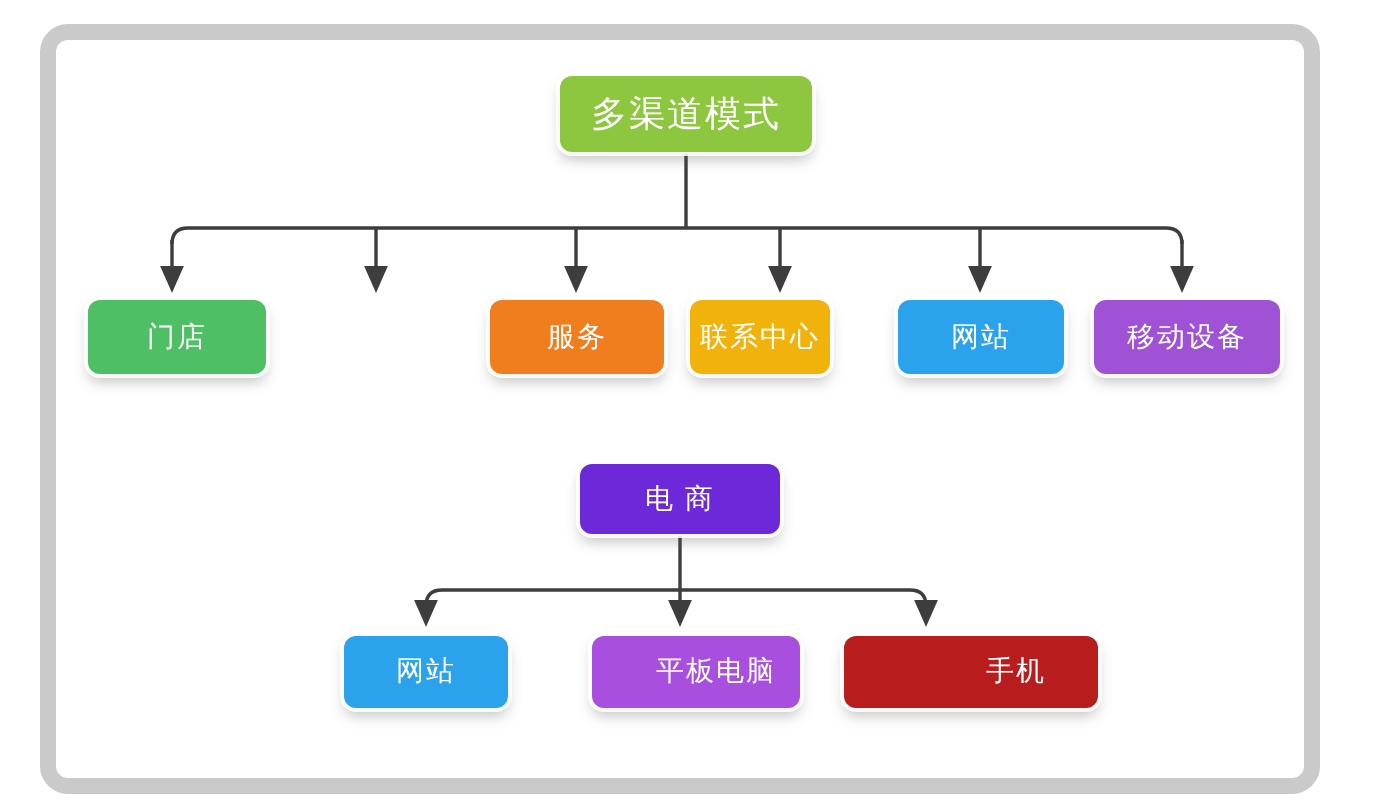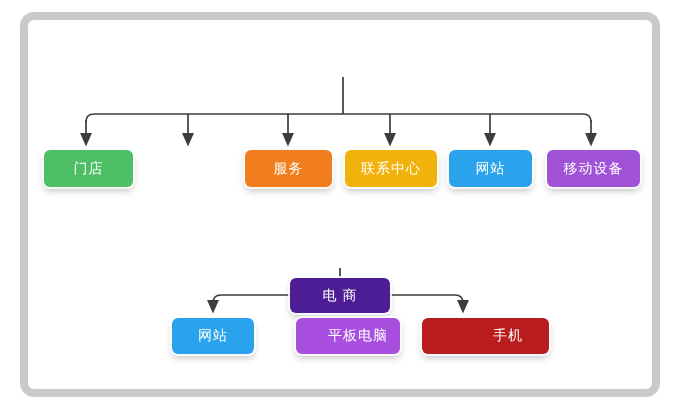--- a/index.html
+++ b/index.html
@@ -44,21 +44,21 @@
     border-radius: 6px;
     box-shadow: 0 0 0 2px rgba(255,255,255,0.85), 0 4px 7px rgba(90,90,90,0.35);
     white-space: nowrap;
     letter-spacing: 1px;
   }
   
   .n-root1   { left:280px; top:38px;  width:126px; height:38px; font-size:18px; }
   .n-mendian { left:44px;  top:150px; width:89px;  height:37px; }
   .n-xiaoshou{ left:143px; top:150px; width:90px;  height:37px; }
   .n-fuwu    { left:245px; top:150px; width:87px;  height:37px;text-align:center; }
-  .n-lianxi  { left:345px; top:150px; width:92px;  height:37px; }
+  .n-lianxi  { left:345px; top:150px; width:70px;  height:37px; }
   .n-wangzhan{ left:449px; top:150px; width:83px;  height:37px; }
   .n-yidong  { left:547px; top:150px; width:93px;  height:37px; }
   .n-dianshang{ left:290px; top:232px; width:100px; height:35px; }
   .n-wangzhan2{ left:172px; top:318px; width:82px;  height:36px; }
   .n-pingban { left:296px; top:318px; width:84px;  height:36px; }
   .n-shouji  { left:422px; top:318px; width:82px;  height:36px; }
 </style>
 </head>
 <body>
 
@@ -83,26 +83,27 @@
       <path d="M591,120 L591,144" marker-end="url(#arrow)"></path>
     </g>
     <g stroke="#3d3d3d" stroke-width="1.7" fill="none">
       <path d="M340,268 L340,311" marker-end="url(#arrow)"></path>
       <path d="M213,303 Q213,295 221,295 L455,295 Q463,295 463,303"></path>
       <path d="M213,301 L213,311" marker-end="url(#arrow)"></path>
       <path d="M463,301 L463,311" marker-end="url(#arrow)"></path>
     </g>
   </svg>
 
+  <div class="node n-root1" style="background: rgb(141, 198, 63);">多渠道模式</div>
 
   <div class="node n-mendian" style="background: rgb(78, 191, 100);">门店</div>
   <div class="node n-fuwu" style="background: rgb(240, 126, 30);">服务</div>
   <div class="node n-lianxi" style="background: rgb(241, 179, 11);">联系中心</div>
   <div class="node n-wangzhan" style="background: rgb(43, 163, 236);">网站</div>
   <div class="node n-yidong" style="background: rgb(159, 82, 214);">移动设备</div>
 
-  <div class="node n-dianshang" style="background: #4c1d95; margin-top: 46px;">电 商</div>
+  <div class="node n-dianshang" style="background: #6d28d9;">电 商</div>
 
   <div class="node n-wangzhan2" style="background: rgb(43, 163, 236);">网站</div>
   <div class="node n-pingban" style="background: rgb(168, 79, 224); padding-left: 20px;">平板电脑</div>
   <div class="node n-shouji" style="background: #b91c1c; padding-left: 45px;">手机</div>
 
 </div>
 
 </body></html>

